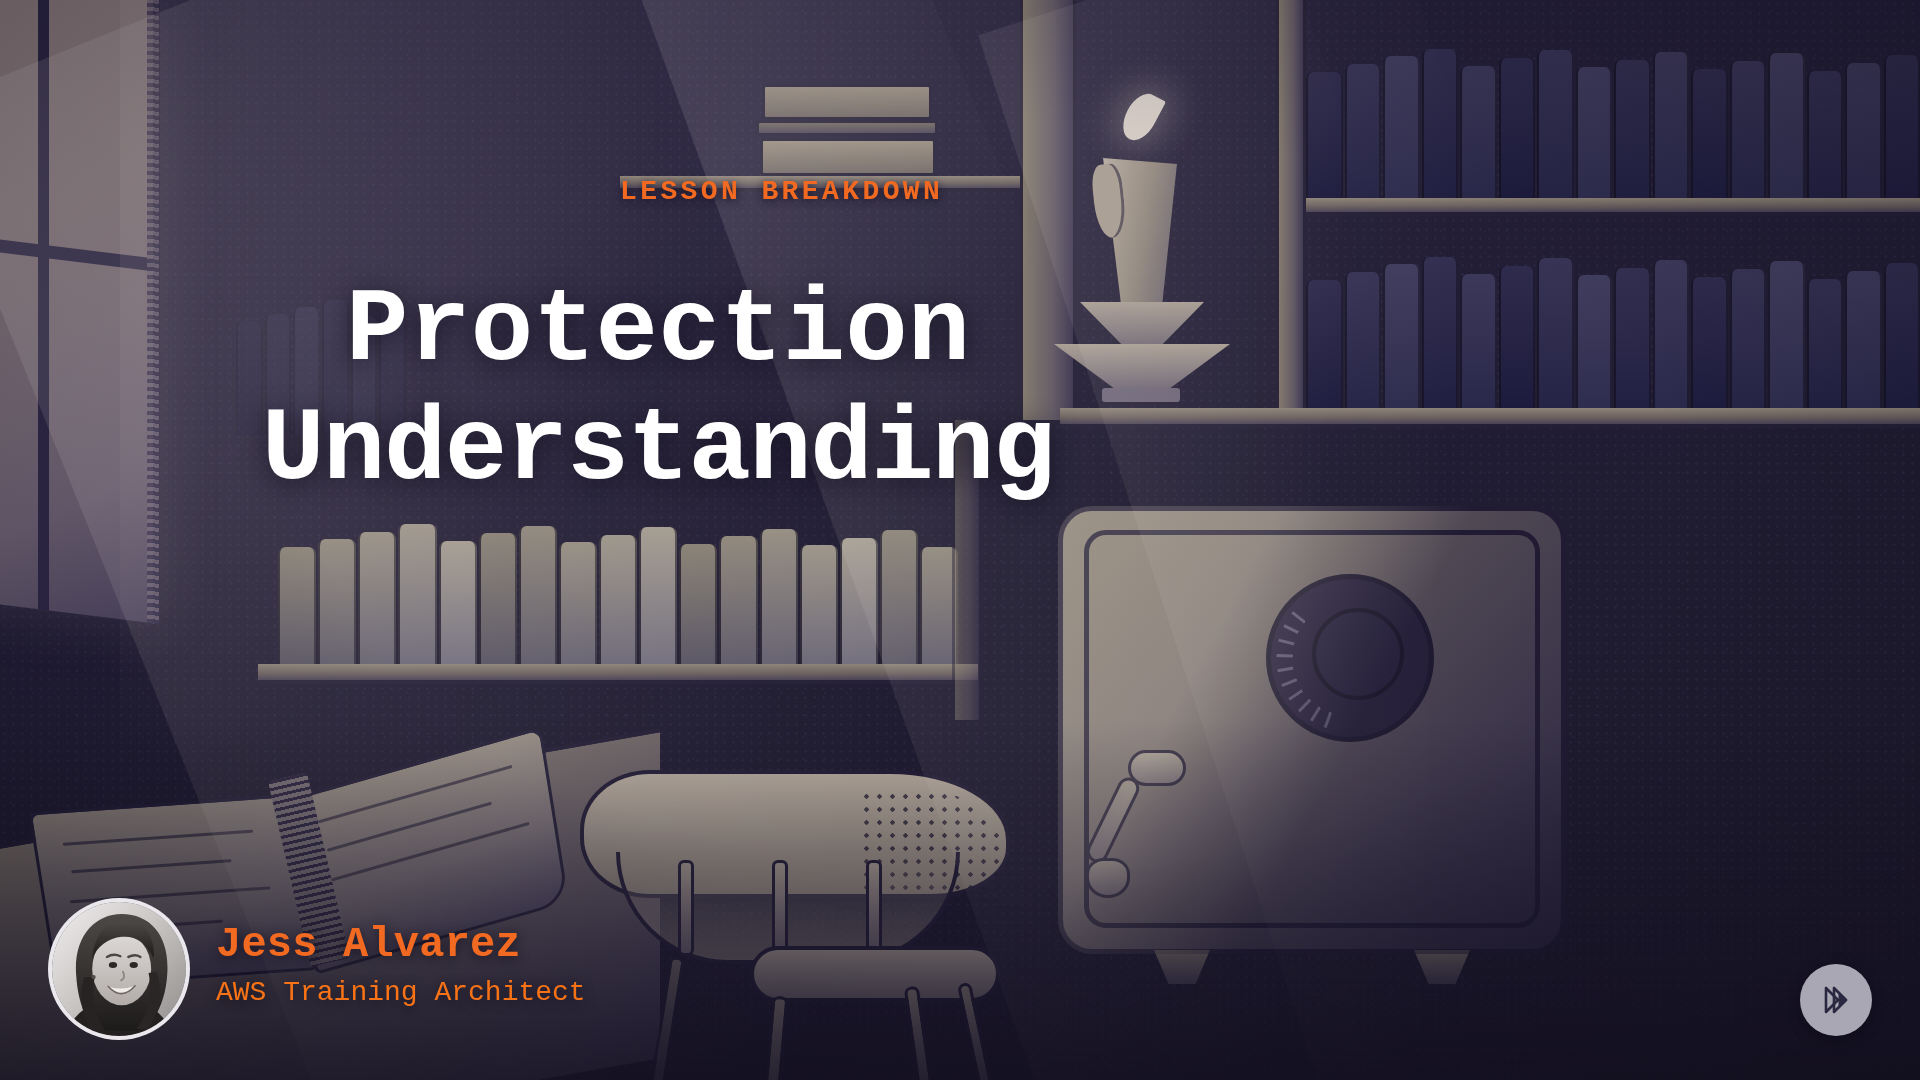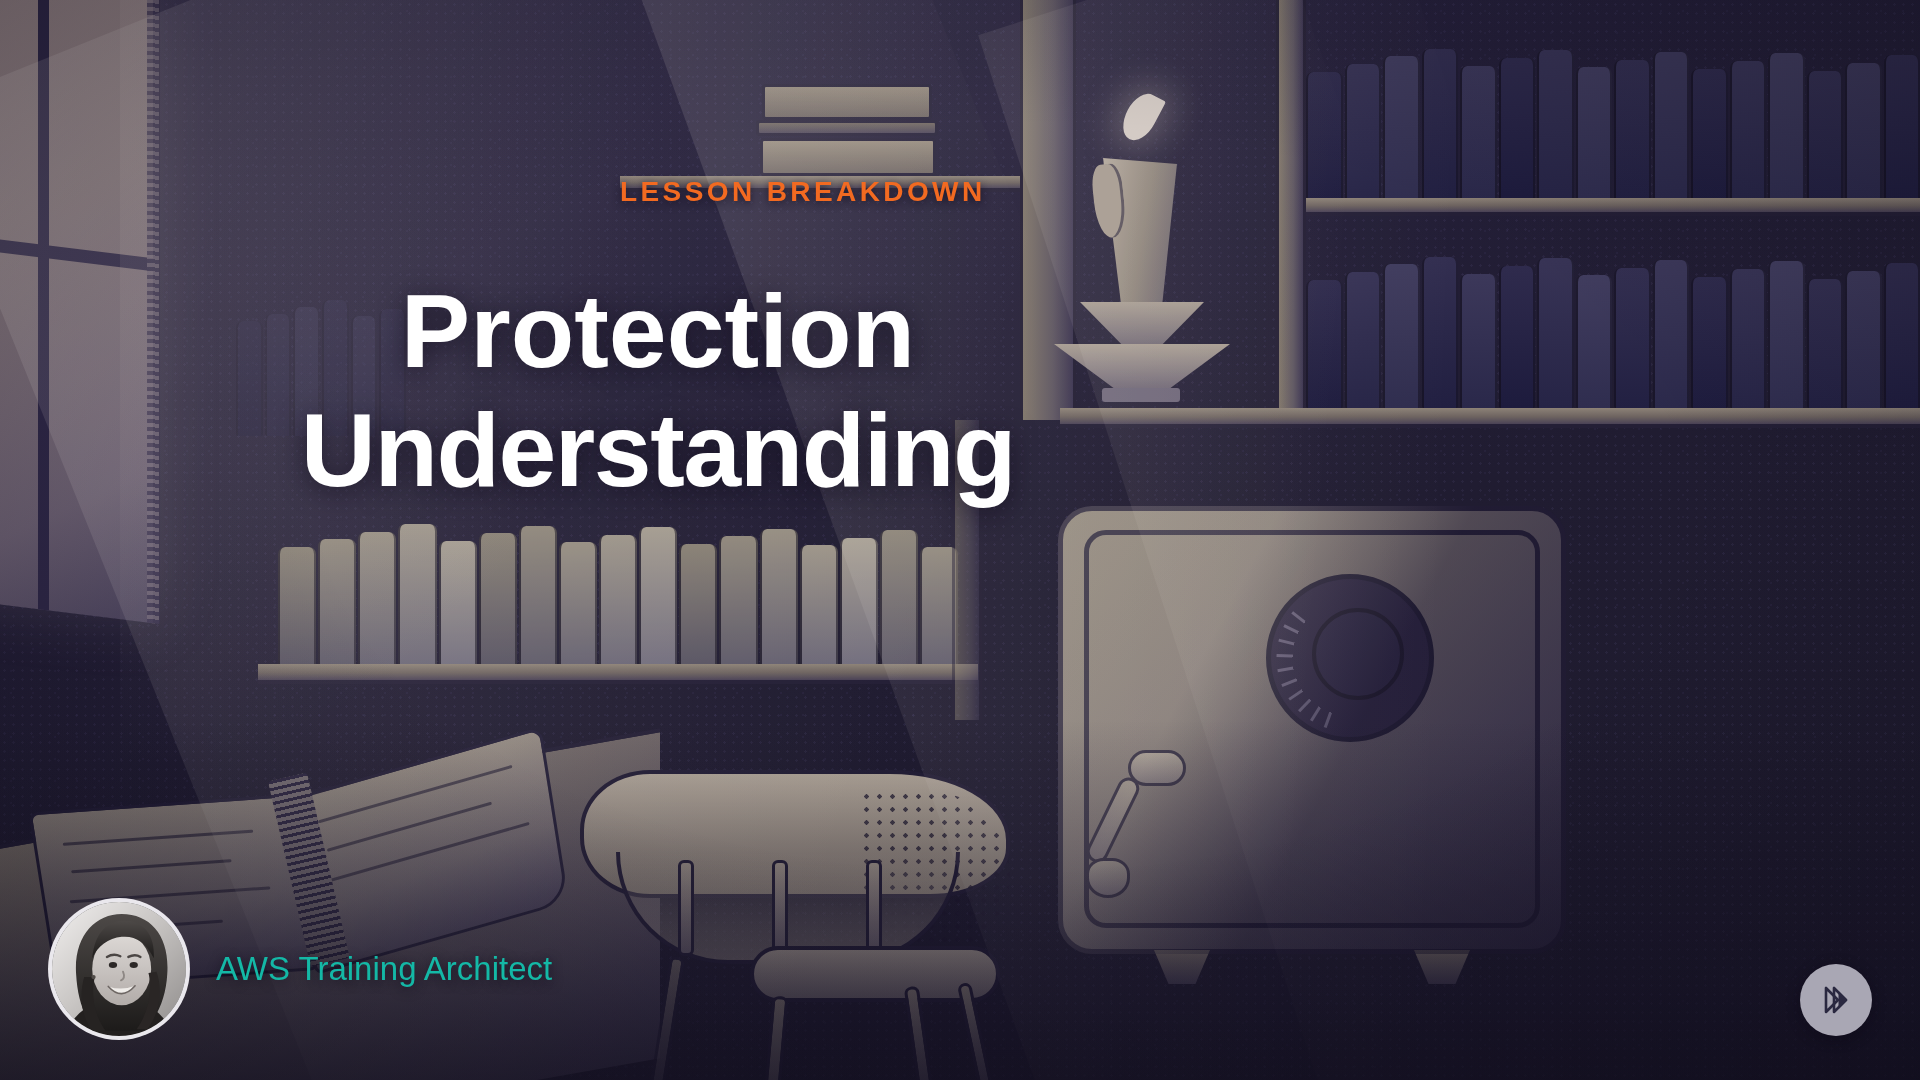--- a/index.html
+++ b/index.html
@@ -303,21 +303,21 @@
   .vignette {
     position:absolute; inset:0; pointer-events:none;
     background:radial-gradient(ellipse 88% 86% at 52% 46%, rgba(0,0,0,0) 40%, rgba(10,8,20,.52) 100%);
   }
   .darken-bottom {
     position:absolute; left:0; right:0; bottom:0; height:360px; pointer-events:none;
     background:linear-gradient(180deg, rgba(22,18,38,0) 0%, rgba(22,18,38,.55) 75%, rgba(20,16,34,.72) 100%);
   }
 
   
-  .content { position:absolute; inset:0; }
+  .content { position:absolute; inset:0;font-family:Liberation Mono, monospace; }
 
   .eyebrow {
     position:absolute; left:620px; top:176px;
     font-size:28px; font-weight:bold;
     letter-spacing:3.4px;
     color:#f26a21;
     text-shadow:0 2px 10px rgba(20,14,32,.85);
     white-space:nowrap;
   }
 
@@ -348,21 +348,21 @@
     position:relative;
   }
   .avatar svg { display:block; width:100%; height:100%; }
   .presenter-text { padding-bottom:6px; }
   .presenter-name {
     font-size:42px; font-weight:bold; color:#f26a21;
     line-height:1.12; letter-spacing:.2px;
     text-shadow:0 2px 12px rgba(16,12,28,.8);
   }
   .presenter-role {
-    font-size:33px; color:#14b8a6; font-weight:normal;
+    font-size:28px; color:#f97316; font-weight:normal;
     line-height:1.25; margin-top:6px;
     text-shadow:0 2px 12px rgba(16,12,28,.8);
   }
 
   
   .brand-badge {
     position:absolute; right:48px; bottom:44px;
     width:72px; height:72px; border-radius:50%;
     background:#a9a7b4;
     display:flex; align-items:center; justify-content:center;
@@ -594,20 +594,21 @@
             <path d="M53 52 q2 5 -1.5 6.5" stroke="#8e8885" stroke-width="1.4" fill="none" stroke-linecap="round"></path>
 
             <path d="M42 63 q10 11 20 -0.5 q-10 4 -20 0.5 Z" fill="#efece9"></path>
             <path d="M42 63 q10 11 20 -0.5" stroke="#6e6764" stroke-width="1.2" fill="none" stroke-linecap="round"></path>
 
             <circle cx="31" cy="56" r="1.6" fill="#514c49"></circle>
           </g>
         </svg>
       </div>
       <div class="presenter-text">
+        <div class="presenter-name">Jess Alvarez</div>
         <div class="presenter-role">AWS Training Architect</div>
       </div>
     </div>
 
     <div class="brand-badge">
       <svg width="42" height="42" viewBox="0 0 42 42">
         <g fill="none" stroke="#2a2840" stroke-width="2.6" stroke-linejoin="round">
           <path d="M11 9 L11 33 L23 21 Z"></path>
           <path d="M19 9 L19 33 L31 21 Z"></path>
         </g>

